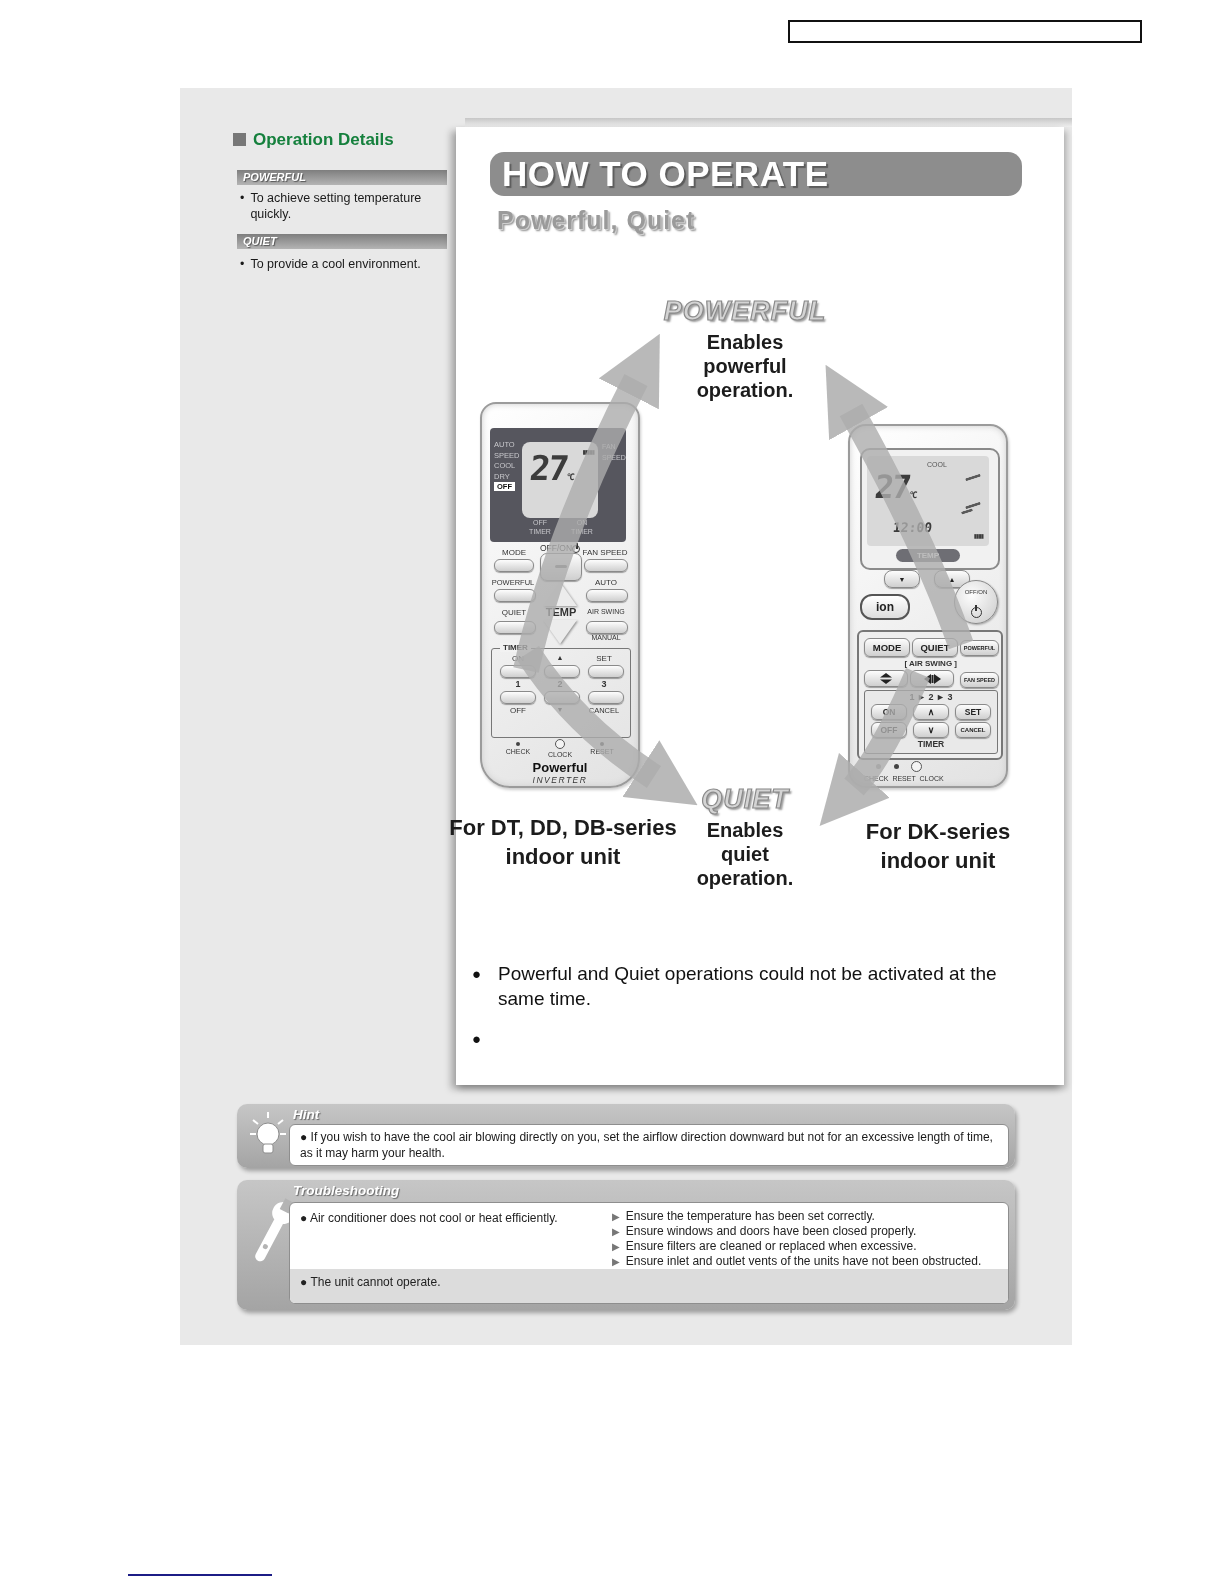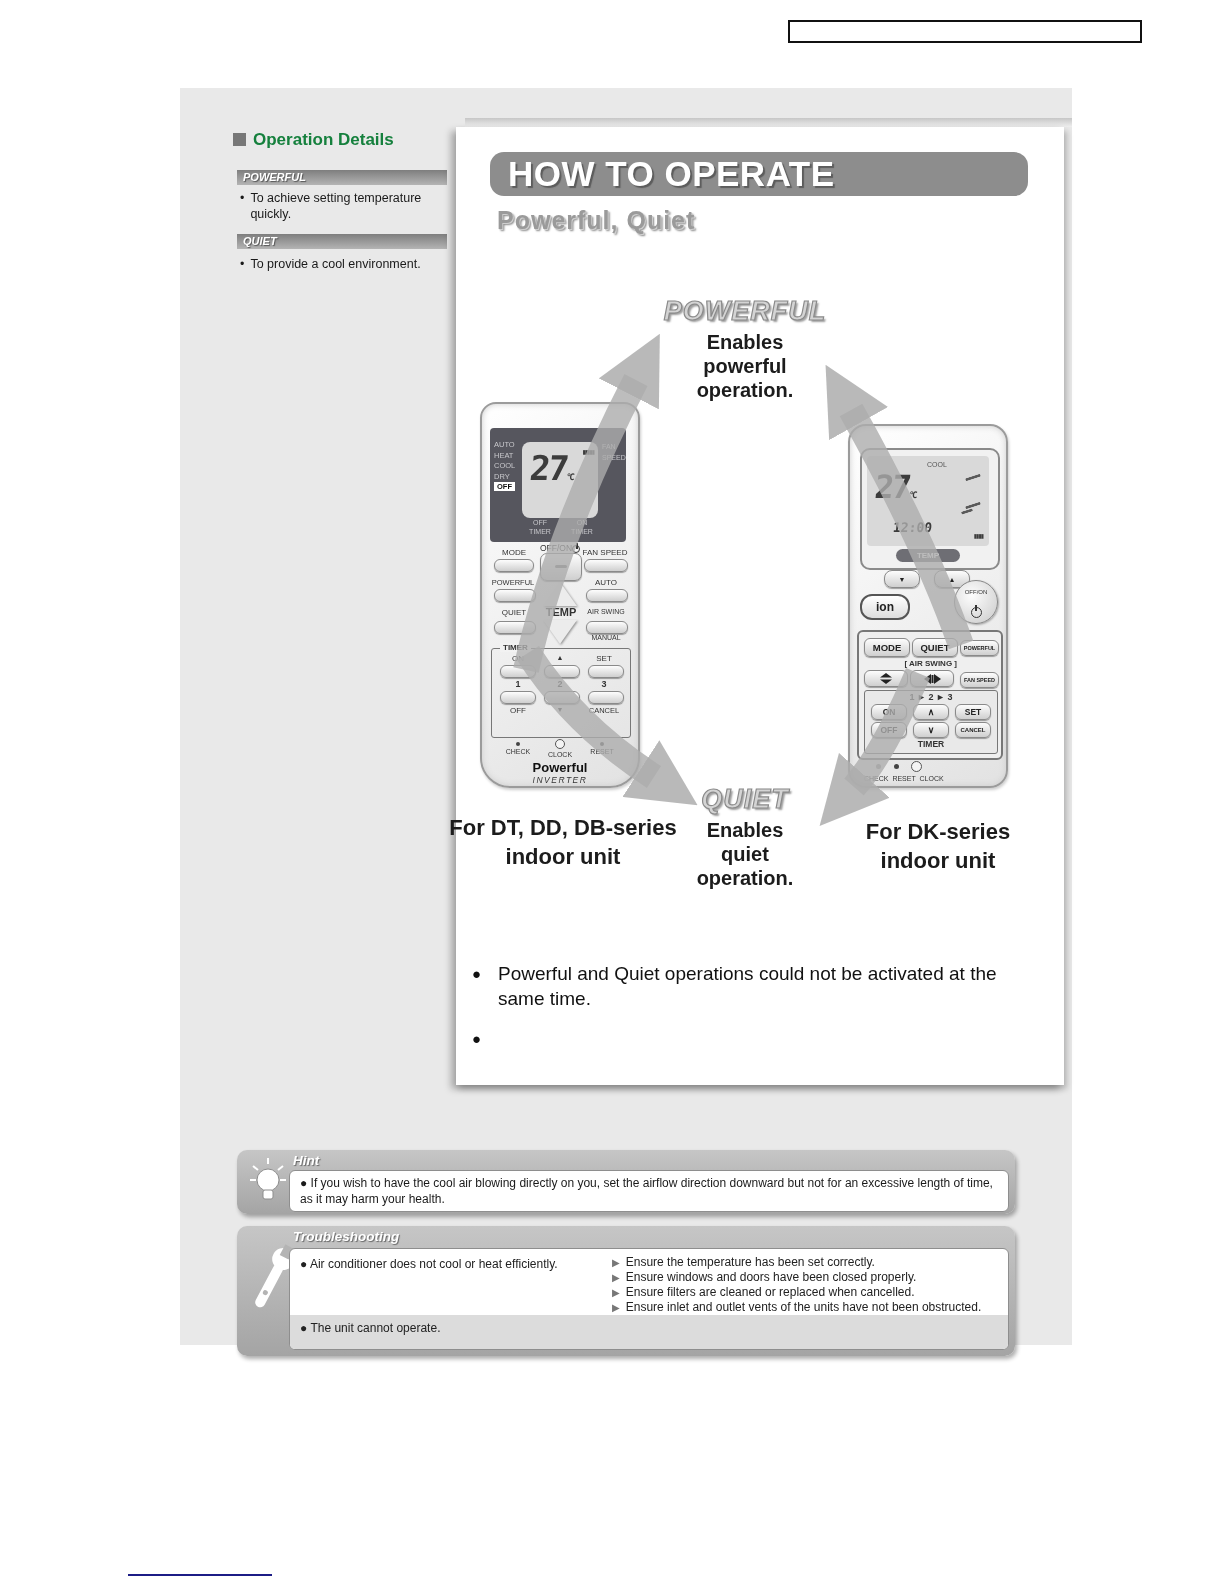--- a/index.html
+++ b/index.html
@@ -19,21 +19,21 @@
   
   .sb-title{left:233px;top:130px;font-size:17px;font-weight:bold;color:#15803d;}
   .sb-sq{display:inline-block;width:13px;height:13px;background:#777;margin-right:7px;vertical-align:-1px;}
   .sb-bar{left:237px;width:204px;height:15px;line-height:15px;padding-left:6px;
           background:linear-gradient(180deg,#7e7e7e,#b4b4b4);
           font-size:11px;font-weight:bold;font-style:italic;color:#fff;text-shadow:1px 1px 1px #555;}
   .sb-text{left:240px;width:205px;font-size:12.5px;line-height:1.25;color:#1a1a1a;display:flex;gap:6px;}
 
   
   #main-titlebar{left:490px;top:152px;width:520px;height:44px;background:#8d8d8d;border-radius:14px;
-                 line-height:44px;padding-left:18px;font-size:35px;font-weight:bold;color:#fff;
+                 line-height:44px;padding-left:12px;font-size:35px;font-weight:bold;color:#fff;
                  letter-spacing:.5px;text-shadow:2px 2px 1px #5c5c5c;}
   #main-subtitle{left:497px;top:206px;font-size:25px;font-weight:bold;color:#9a9a9a;letter-spacing:1px;
                  text-shadow:1px 1px 0 #cfcfcf,2px 2px 2px #8a8a8a;}
 
   .callout{width:270px;text-align:center;z-index:6;}
   .callout .big{font-size:27px;font-weight:bold;font-style:italic;color:#d4d4d4;letter-spacing:1px;
                 -webkit-text-stroke:1.2px #8a8a8a;text-shadow:2px 2px 2px #9c9c9c;}
   .callout .desc{font-size:20px;font-weight:bold;color:#1c1c1c;line-height:1.2;margin-top:3px;}
 
   .caption{font-size:22px;font-weight:bold;color:#1c1c1c;line-height:1.3;z-index:6;}
@@ -57,21 +57,21 @@
           border-top:24px solid #ececec;filter:drop-shadow(1px 1px 1px #909090);}
   .dotlbl{position:absolute;width:40px;text-align:center;font-size:7px;color:#333;}
   .dot{display:block;margin:0 auto 2px auto;width:4px;height:4px;border-radius:50%;background:#444;}
   .dot.open{width:8px;height:8px;background:#f4f4f4;border:1px solid #555;}
   .power-icon{display:inline-block;width:9px;height:9px;border:1.5px solid #333;border-radius:50%;position:relative;vertical-align:middle;}
   .power-icon::after{content:"";position:absolute;left:3px;top:-3px;width:2px;height:6px;background:#333;}
   .dash{position:absolute;border-top:3px solid #5a5a5a;border-radius:2px;}
 
   
   .band{position:absolute;width:778px;border-radius:10px;background:linear-gradient(#c6c6c6,#a4a4a4);
-        box-shadow:2px 3px 4px rgba(0,0,0,.32);margin-top:46px;}
+        box-shadow:2px 3px 4px rgba(0,0,0,.32);}
   .band-title{position:absolute;left:56px;top:3px;font-size:13.5px;font-weight:bold;font-style:italic;color:#fff;
               text-shadow:1px 1px 1px #666;}
   .band-box{position:absolute;left:52px;background:#fff;border-radius:6px;border:1px solid #8e8e8e;}
   .ts-problem{position:absolute;font-size:12px;color:#222;}
   .ts-sol{font-size:12px;color:#222;line-height:15px;white-space:nowrap;}
   .sol-arrow{color:#777;font-size:10px;margin-right:6px;}
   #footer-rule{left:128px;top:1574px;width:144px;height:2px;background:#1c1c86;}
 </style>
 </head>
 <body>
@@ -115,21 +115,21 @@
 quiet
 operation.</div>
   </div>
 
   <div class="abs" style="left:480px;top:402px;width:160px;height:386px;z-index:1;">
     <div class="remote-body" style="border-radius:16px 16px 30px 30px;"></div>
 
     <div class="abs" style="left:10px;top:26px;width:136px;height:114px;background:#56565e;border-radius:4px;">
       <div class="dlbl" style="left:4px;top:12px;">
         <div>AUTO</div>
-        <div>HEAT</div>
+        <div>SPEED</div>
         <div>COOL</div>
         <div>DRY</div>
         <div><span style="background:#fff;color:#111;font-weight:bold;padding:0 3px;">OFF</span></div>
       </div>
 
       <div class="abs" style="left:32px;top:14px;width:76px;height:76px;background:#d9d9d9;border-radius:8px;">
         <div class="abs lcd-digits" style="left:8px;top:6px;font-size:34px;letter-spacing:-2px;">
           <span>27</span><span style="font-size:9px;">°C</span>
         </div>
         <div class="abs" style="right:4px;top:6px;font-size:6px;color:#3c3c3c;letter-spacing:-1px;">▮▮▮▮▮</div>
@@ -320,21 +320,21 @@
     <div class="band-box" style="top:22px;width:718px;height:100px;overflow:hidden;">
 
       <div class="abs" style="left:0;top:66px;width:718px;height:34px;background:#dcdcdc;"></div>
 
       <div class="ts-problem" style="left:10px;top:8px;width:300px;">
         <span>● </span><span>Air conditioner does not cool or heat efficiently.</span>
       </div>
       <div class="abs" style="left:322px;top:6px;">
         <div class="ts-sol"><span class="sol-arrow">▶</span><span>Ensure the temperature has been set correctly.</span></div>
         <div class="ts-sol"><span class="sol-arrow">▶</span><span>Ensure windows and doors have been closed properly.</span></div>
-        <div class="ts-sol"><span class="sol-arrow">▶</span><span>Ensure filters are cleaned or replaced when cancelled.</span></div>
+        <div class="ts-sol"><span class="sol-arrow">▶</span><span>Ensure filters are cleaned or replaced when excessive.</span></div>
         <div class="ts-sol"><span class="sol-arrow">▶</span><span>Ensure inlet and outlet vents of the units have not been obstructed.</span></div>
       </div>
 
       <div class="ts-problem" style="left:10px;top:72px;width:300px;">
         <span>● </span><span>The unit cannot operate.</span>
       </div>
     </div>
   </div>
 
   <div class="abs" id="footer-rule"></div>

